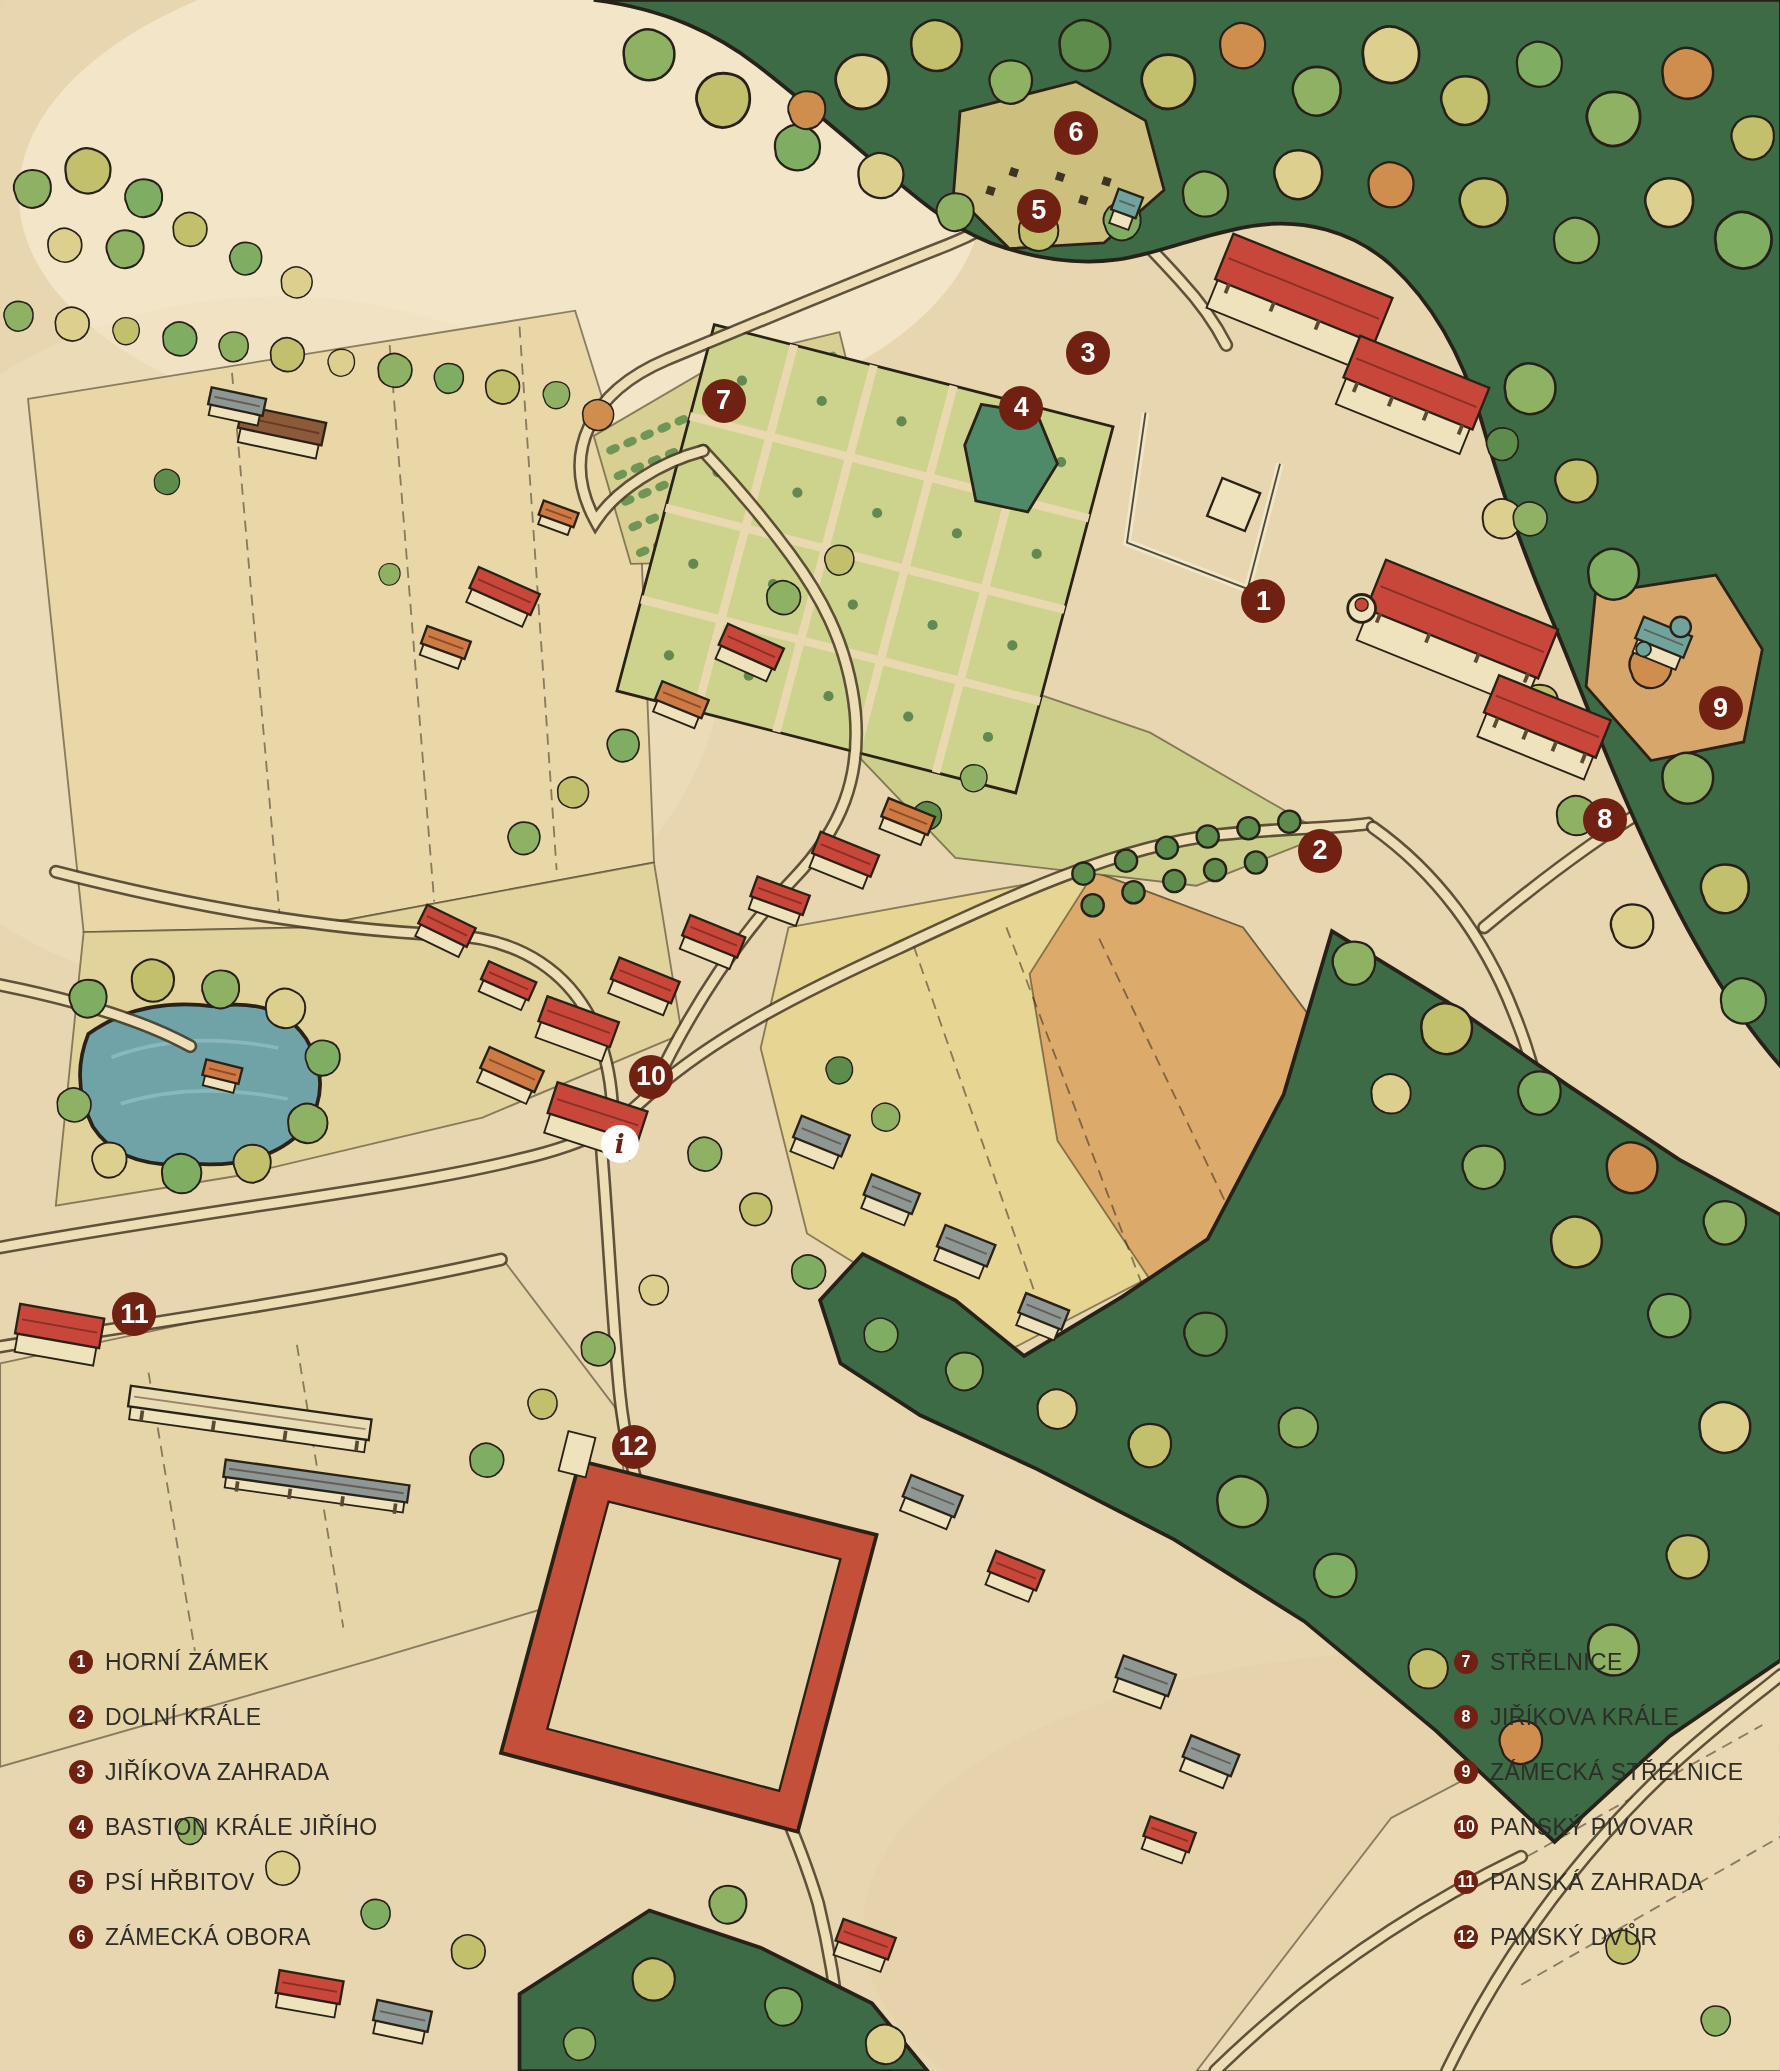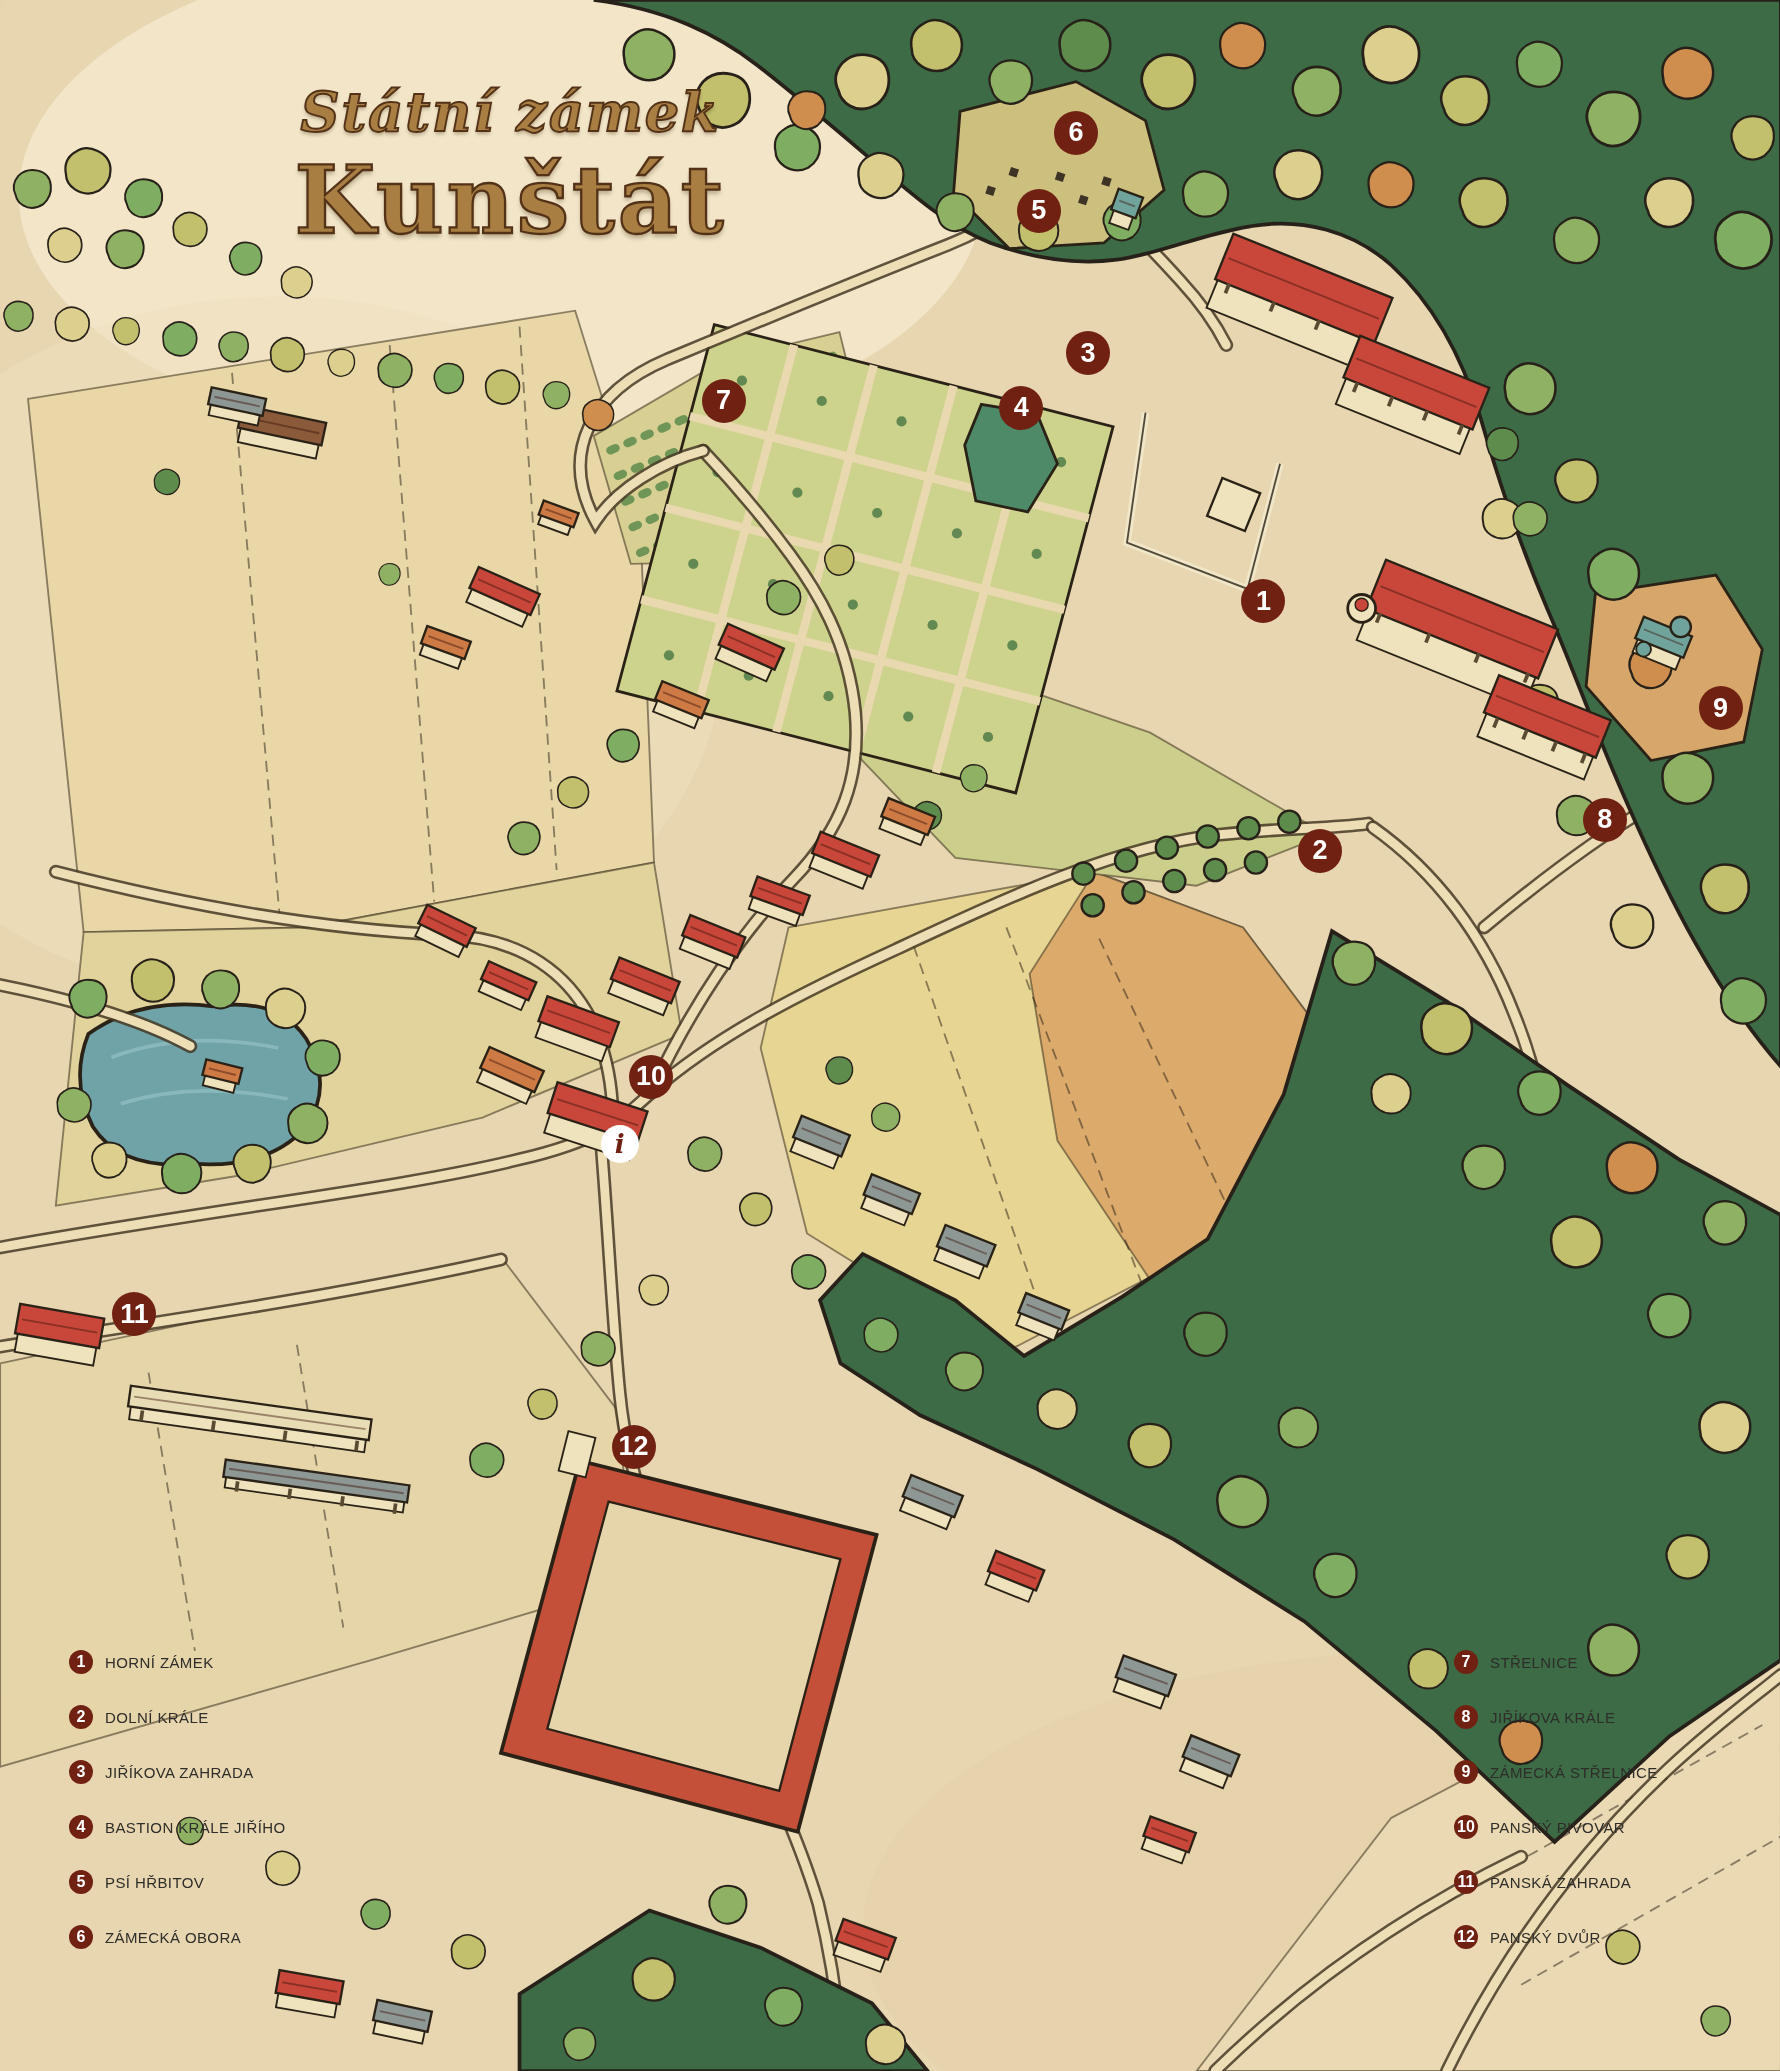--- a/index.html
+++ b/index.html
@@ -28,21 +28,21 @@
 
   
   .legend{position:absolute;display:flex;flex-direction:column;gap:31px;}
   .legend.left{left:69px;top:1650px;}
   .legend.right{left:1454px;top:1650px;}
   .legend-row{display:flex;align-items:center;gap:12px;height:24px;}
   .lc{flex:0 0 24px;width:24px;height:24px;border-radius:50%;
       background:var(--marker);color:var(--marker-text);
       display:flex;align-items:center;justify-content:center;
       font-size:16px;font-weight:bold;}
-  .ll{font-size:15px;letter-spacing:0.4px;color:var(--legend-text);white-space:nowrap;}
+  .ll{font-size:23px;letter-spacing:0.4px;color:var(--legend-text);white-space:nowrap;}
 </style>
 </head>
 <body>
 
 <div class="stage">
 
   <svg id="map-art" viewBox="0 0 1920 2233" xmlns="http://www.w3.org/2000/svg">
     <defs>
       <pattern id="hFaint" width="13" height="13" patternTransform="rotate(34)">
         <line x1="0" y1="0" x2="0" y2="13" stroke="#d9c493" stroke-width="3"></line>
@@ -549,24 +549,20 @@
         <rect x="1065" y="200" width="9" height="9" fill="#3d3425" transform="rotate(18 1065 200)"></rect>
         <rect x="1090" y="180" width="9" height="9" fill="#3d3425" transform="rotate(18 1090 180)"></rect>
         <rect x="1115" y="205" width="9" height="9" fill="#3d3425" transform="rotate(18 1115 205)"></rect>
         <rect x="1140" y="185" width="9" height="9" fill="#3d3425" transform="rotate(18 1140 185)"></rect>
         <rect x="1165" y="210" width="9" height="9" fill="#3d3425" transform="rotate(18 1165 210)"></rect>
         <rect x="1190" y="190" width="9" height="9" fill="#3d3425" transform="rotate(18 1190 190)"></rect>
         <rect x="1120" y="235" width="9" height="9" fill="#3d3425" transform="rotate(18 1120 235)"></rect>
       </g>
     </svg>
 
-  <div class="title">
-    <div class="l1">Státní zámek</div>
-    <div class="l2">Kunštát</div>
-  </div>
 
   <div class="poi" title="HORNÍ ZÁMEK" style="left: 70.94%; top: 29.02%;">
       <span>1</span>
     </div>
   <div class="poi" title="DOLNÍ ZÁMEK" style="left: 74.11%; top: 41.07%;">
       <span>2</span>
     </div>
   <div class="poi" title="ZÁMECKÁ ZAHRADA" style="left: 61.09%; top: 17.06%;">
       <span>3</span>
     </div>

